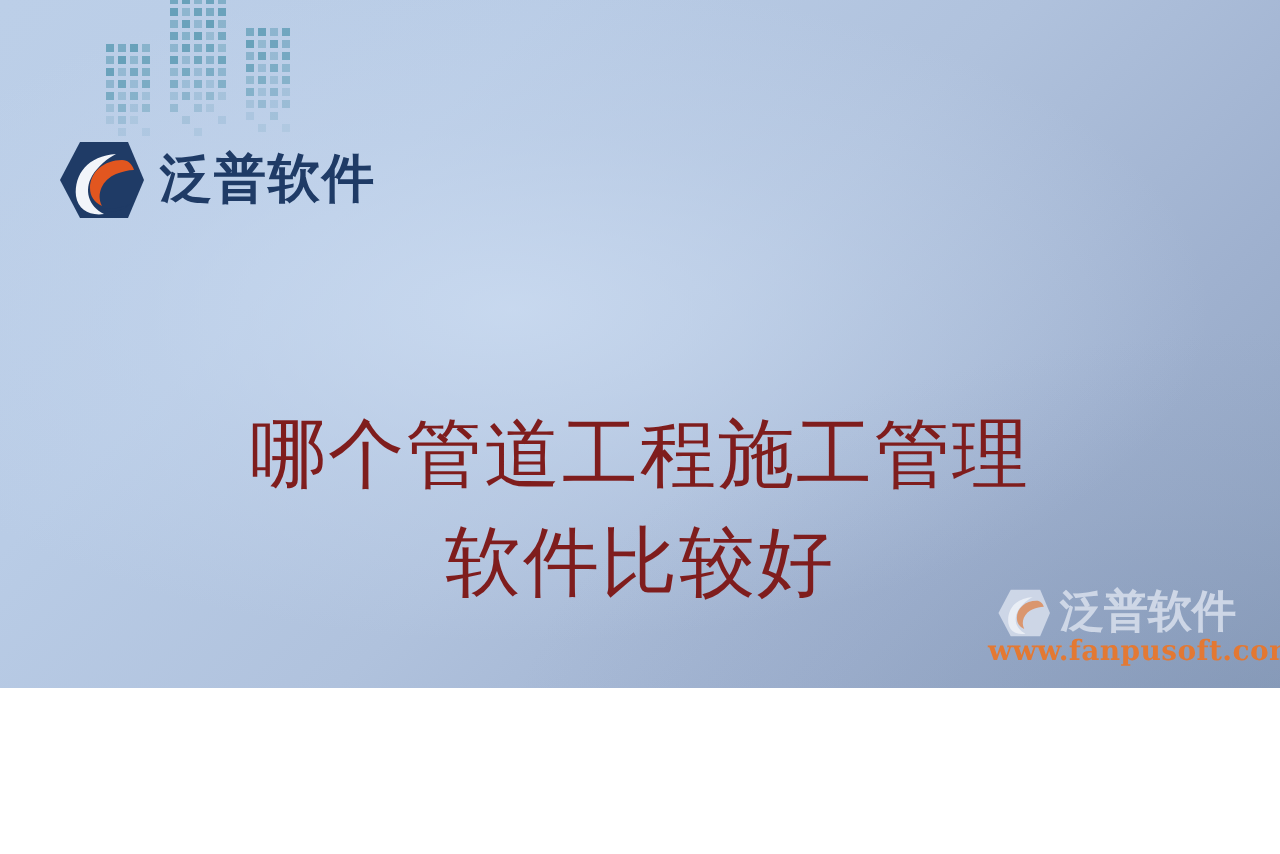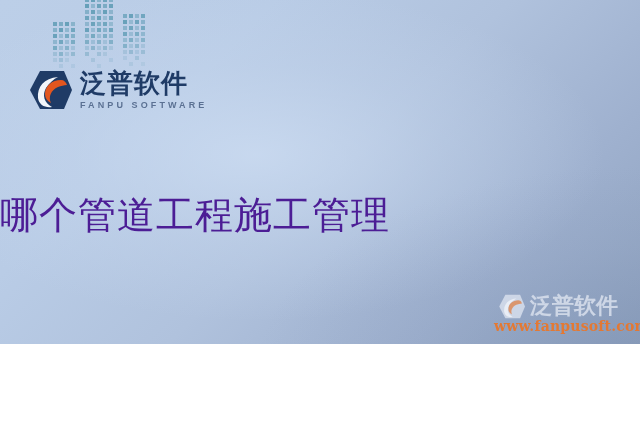--- a/index.html
+++ b/index.html
@@ -83,26 +83,27 @@
     font-size: 9px;
     font-weight: 700;
     color: #5b7193;
     letter-spacing: 3.1px;
   }
 
   
   .headline {
     position: absolute;
     left: 0;
-    top: 188px;
+    top: 200px;
     width: 640px;
+    text-align: center;
     font-family: "DejaVu Serif", "Liberation Serif", serif;
     font-size: 38px;
     line-height: 54px;
-    color: #4c1d95;
+    color: #7f1d1d;
     letter-spacing: 1px;
     white-space: nowrap;
   }
   .headline .ln { display: block; }
 
   
   .watermark {
     position: absolute;
     right: 6px;
     bottom: 10px;
@@ -268,26 +269,26 @@
 
   <div class="brand">
     <svg class="brand-mark" viewBox="0 0 44 44" xmlns="http://www.w3.org/2000/svg">
       <polygon points="12,3 36,3 44,22 36,41 12,41 2,22" fill="#1f3b66"></polygon>
       <path d="M30 9 C16 10 9 19 10 30 C11 37 17 40 24 39 C16 35 14 27 18 20 C21 15 26 11 30 9 Z" fill="#f2f5fa"></path>
       <path d="M33 12 C24 12 17 18 17 26 C17 30 19 33 23 35 C20 29 23 22 30 19 C33 18 36 17 39 17 C38 14 36 12 33 12 Z" fill="#e2561f"></path>
       <path d="M22 36 C27 39 33 38 37 34 C33 36 27 37 22 36 Z" fill="#1f3b66"></path>
     </svg>
     <div class="brand-text">
       <span class="brand-cn">泛普软件</span>
-      <span class="brand-en">FANPU SOFTWARE</span>
     </div>
   </div>
 
   <div class="headline">
     <span class="ln">哪个管道工程施工管理</span>
+    <span class="ln">软件比较好</span>
   </div>
 
   <div class="watermark">
     <div class="wm-row">
       <svg class="wm-mark" viewBox="0 0 44 44" xmlns="http://www.w3.org/2000/svg">
         <polygon points="12,3 36,3 44,22 36,41 12,41 2,22" fill="#dbe2ee" opacity="0.85"></polygon>
         <path d="M30 9 C16 10 9 19 10 30 C11 37 17 40 24 39 C16 35 14 27 18 20 C21 15 26 11 30 9 Z" fill="#f6f8fc" opacity="0.8"></path>
         <path d="M33 12 C24 12 17 18 17 26 C17 30 19 33 23 35 C20 29 23 22 30 19 C33 18 36 17 39 17 C38 14 36 12 33 12 Z" fill="#e08a55" opacity="0.85"></path>
       </svg>
       <span class="wm-cn">泛普软件</span>

